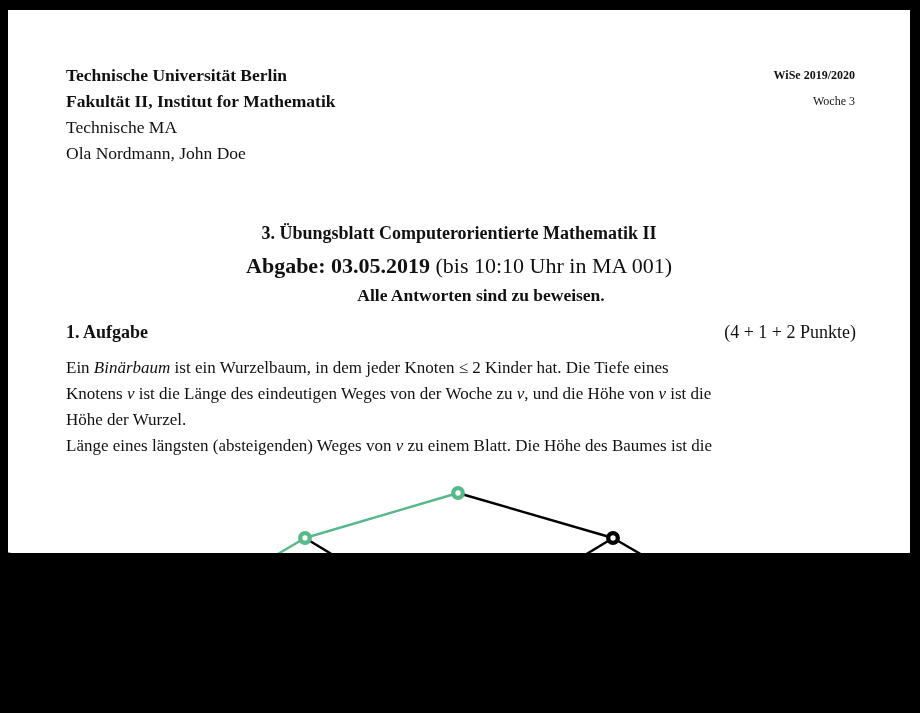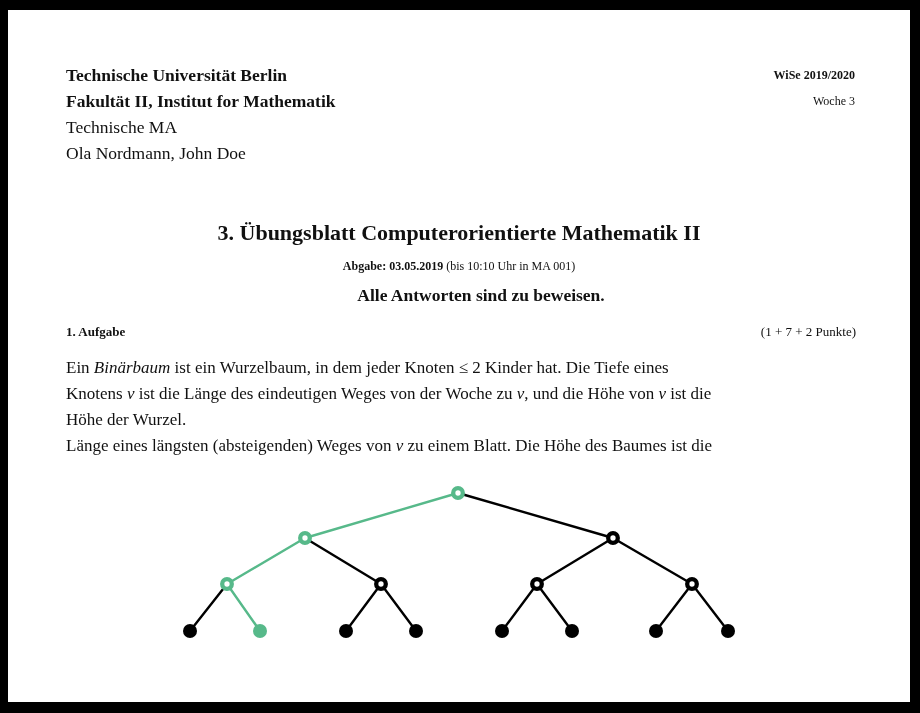--- a/index.html
+++ b/index.html
@@ -1,18 +1,18 @@
 <!DOCTYPE html>
 <html><head>
 <meta charset="utf-8">
 <style>
   html,body { margin:0; padding:0; background:#000; }
   .screen {
     position:relative;
-    width:920px; height:713px;
+    width:920px; height:553px;
     background:#000;
     font-family:"Liberation Serif","DejaVu Serif",serif;
     color:#111;
     overflow:hidden;
     border-radius:12px;
   }
   .page-bg {
     position:absolute; left:8px; top:10px;
     width:902px; height:692px;
     background:#ffffff;
@@ -26,36 +26,36 @@
     white-space:nowrap;
   }
   .header-right {
     position:absolute; right:65px; top:62px;
     font-size:12px; line-height:26px;
     text-align:right; white-space:nowrap;
   }
   .title {
     position:absolute; left:8px; right:10px; top:219px;
     text-align:center;
-    font-size:22px; font-weight:700; line-height:28px;
+    font-size:18px; font-weight:700; line-height:28px;
   }
   .due-line {
     position:absolute; left:8px; right:10px; top:253px;
     text-align:center;
-    font-size:12px; line-height:26px;
+    font-size:22px; line-height:26px;
   }
   .note-line {
     position:absolute; left:8px; right:10px; top:282px;
     text-align:center;
     font-size:17.5px; font-weight:700; line-height:26px;margin-left:44px;
   }
   .exercise-row {
     position:absolute; left:66px; right:64px; top:319px;
     display:flex; justify-content:space-between; align-items:baseline;
-    font-size:13px; line-height:26px;
+    font-size:18px; line-height:26px;
   }
   .paragraph {
     position:absolute; left:66px; top:355px; width:812px;
     font-size:17px; line-height:26px;
   }
   .pline { white-space:nowrap; }
   .tree-svg {
     position:absolute; left:0; top:0;
     width:920px; height:713px;
     pointer-events:none;
@@ -81,21 +81,21 @@
   <div class="title">3. Übungsblatt Computerorientierte Mathematik II</div>
 
   <div class="due-line">
     <span class="bold">Abgabe: 03.05.2019</span><span> (bis 10:10 Uhr in MA 001)</span>
   </div>
 
   <div class="note-line">Alle Antworten sind zu beweisen.</div>
 
   <div class="exercise-row">
     <span class="bold">1. Aufgabe</span>
-    <span>(1 + 7 + 2 Punkte)</span>
+    <span>(4 + 1 + 2 Punkte)</span>
   </div>
 
   <div class="paragraph" id="paragraph">
       <div class="pline"><span>Ein </span><span class="italic">Binärbaum</span><span> ist ein Wurzelbaum, in dem jeder Knoten ≤ 2 Kinder hat. Die Tiefe eines</span></div>
       <div class="pline"><span>Knotens </span><span class="italic">v</span><span> ist die Länge des eindeutigen Weges von der Woche zu </span><span class="italic">v</span><span>, und die Höhe von </span><span class="italic">v</span><span> ist die</span></div>
       <div class="pline"><span>Höhe der Wurzel.</span></div>
       <div class="pline"><span>Länge eines längsten (absteigenden) Weges von </span><span class="italic">v</span><span> zu einem Blatt. Die Höhe des Baumes ist die</span></div>
     </div>
 
   <svg class="tree-svg" id="tree-svg" viewBox="0 0 920 713">

